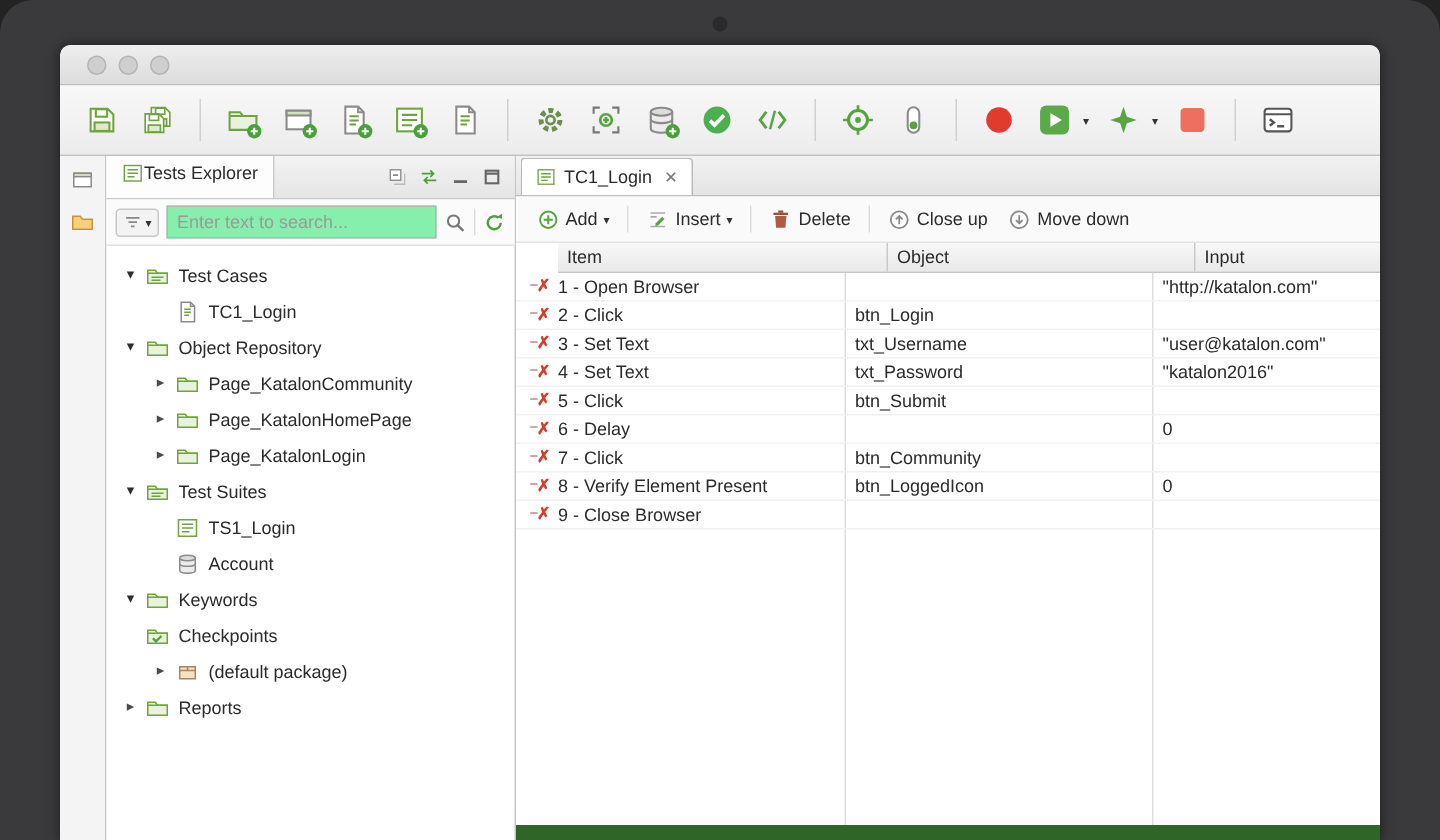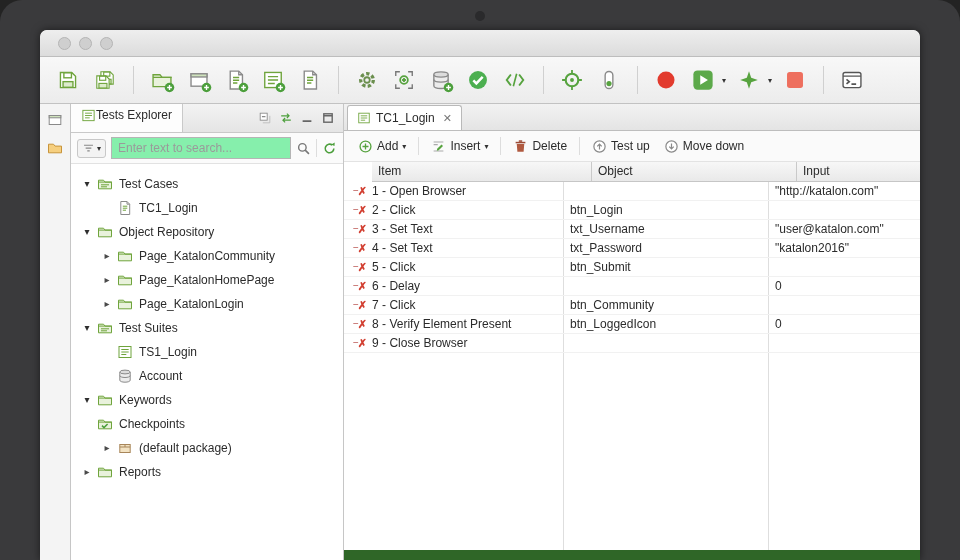--- a/index.html
+++ b/index.html
@@ -559,21 +559,21 @@
             <svg>
                 <use href="#i-trash"></use>
               </svg>
             <span>Delete</span>
           </div>
           <div class="esep"></div>
           <div class="ebtn">
             <svg>
                 <use href="#i-circle-up"></use>
               </svg>
-            <span>Test up</span>
+            <span>Close up</span>
           </div>
           <div class="ebtn">
             <svg>
                 <use href="#i-circle-down"></use>
               </svg>
             <span>Move down</span>
           </div>
         </div>
 
         <div class="grid">

